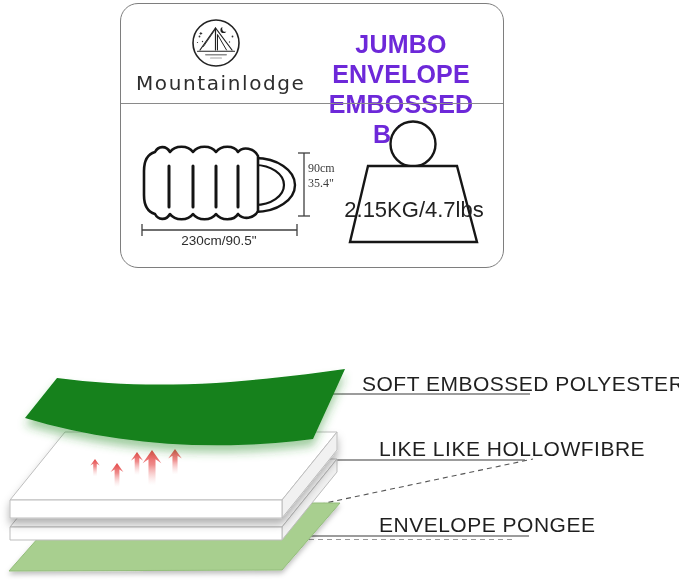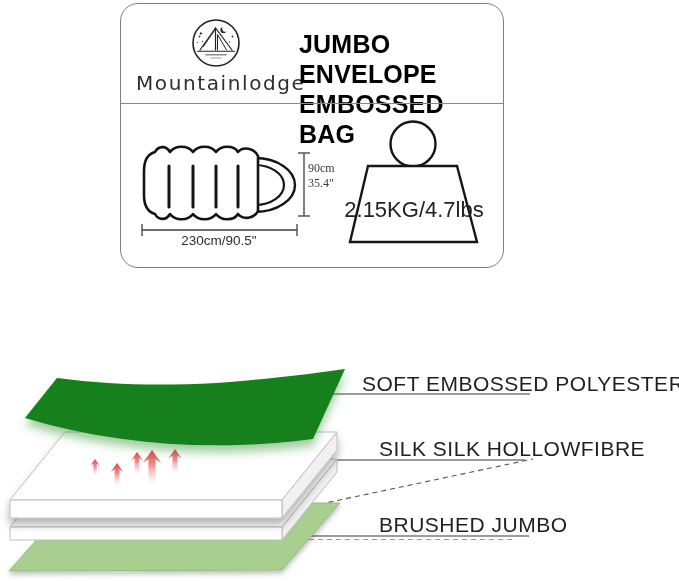--- a/index.html
+++ b/index.html
@@ -12,22 +12,22 @@
     position:absolute;left:120px;top:3px;width:384px;height:265px;
     border:1.6px solid #7e7e7e;border-radius:18px;background:#fff;box-sizing:border-box;
   }
   .card-divider{position:absolute;left:0;right:0;top:99px;height:0;border-top:1.2px solid #8a8a8a;}
   .logo-svg{position:absolute;left:67px;top:11px;width:56px;height:56px;}
   .brand-name{
     position:absolute;left:15px;top:67px;width:160px;text-align:center;
     font-family:"DejaVu Sans",sans-serif;font-size:20px;letter-spacing:1.6px;color:#2e2e2e;
   }
   .product-title{
-    position:absolute;left:178px;top:25px;width:204px;text-align:left;
-    font-weight:bold;font-size:25px;line-height:30px;color:#000000;letter-spacing:.2px;
+    position:absolute;left:178px;top:25px;width:204px;text-align:center;
+    font-weight:bold;font-size:25px;line-height:30px;color:#6d28d9;letter-spacing:.2px;
   }
   .bag-svg{position:absolute;left:13px;top:135px;width:200px;height:115px;}
   .height-dim-label{
     position:absolute;left:187px;top:157px;width:46px;
     font-size:12px;line-height:15px;color:#3c3c3c;font-family:Liberation Serif, serif;
   }
   .length-dim-label{
     position:absolute;left:28px;top:229px;width:140px;text-align:center;
     font-size:13.5px;color:#2e2e2e;
   }
@@ -177,16 +177,16 @@
       <path transform="translate(117,463) scale(0.75)" d="M0,0 L8.5,12 L3.2,8.5 L3.2,32 L-3.2,32 L-3.2,8.5 L-8.5,12 Z"></path>
       <path transform="translate(137,452) scale(0.72)" d="M0,0 L8.5,12 L3.2,8.5 L3.2,32 L-3.2,32 L-3.2,8.5 L-8.5,12 Z"></path>
       <path transform="translate(152,450) scale(1.1)" d="M0,0 L8.5,12 L3.2,8.5 L3.2,32 L-3.2,32 L-3.2,8.5 L-8.5,12 Z"></path>
       <path transform="translate(175,449) scale(0.8)" d="M0,0 L8.5,12 L3.2,8.5 L3.2,32 L-3.2,32 L-3.2,8.5 L-8.5,12 Z"></path>
     </g>
 
     <path d="M57,378 C160,392 260,381 345,369 L313,439 C215,452 115,445 25,418 Z" fill="#12811a" filter="url(#greenGlow)"></path>
   </svg>
 
   <div class="layer-label" id="label-soft">SOFT EMBOSSED POLYESTER</div>
-  <div class="layer-label" id="label-silk">SILK SILK HOLLOWFIBRE</div>
-  <div class="layer-label" id="label-pongee">BRUSHED JUMBO</div>
+  <div class="layer-label" id="label-silk">LIKE LIKE HOLLOWFIBRE</div>
+  <div class="layer-label" id="label-pongee">ENVELOPE PONGEE</div>
 
 </div>
 
 </body></html>

